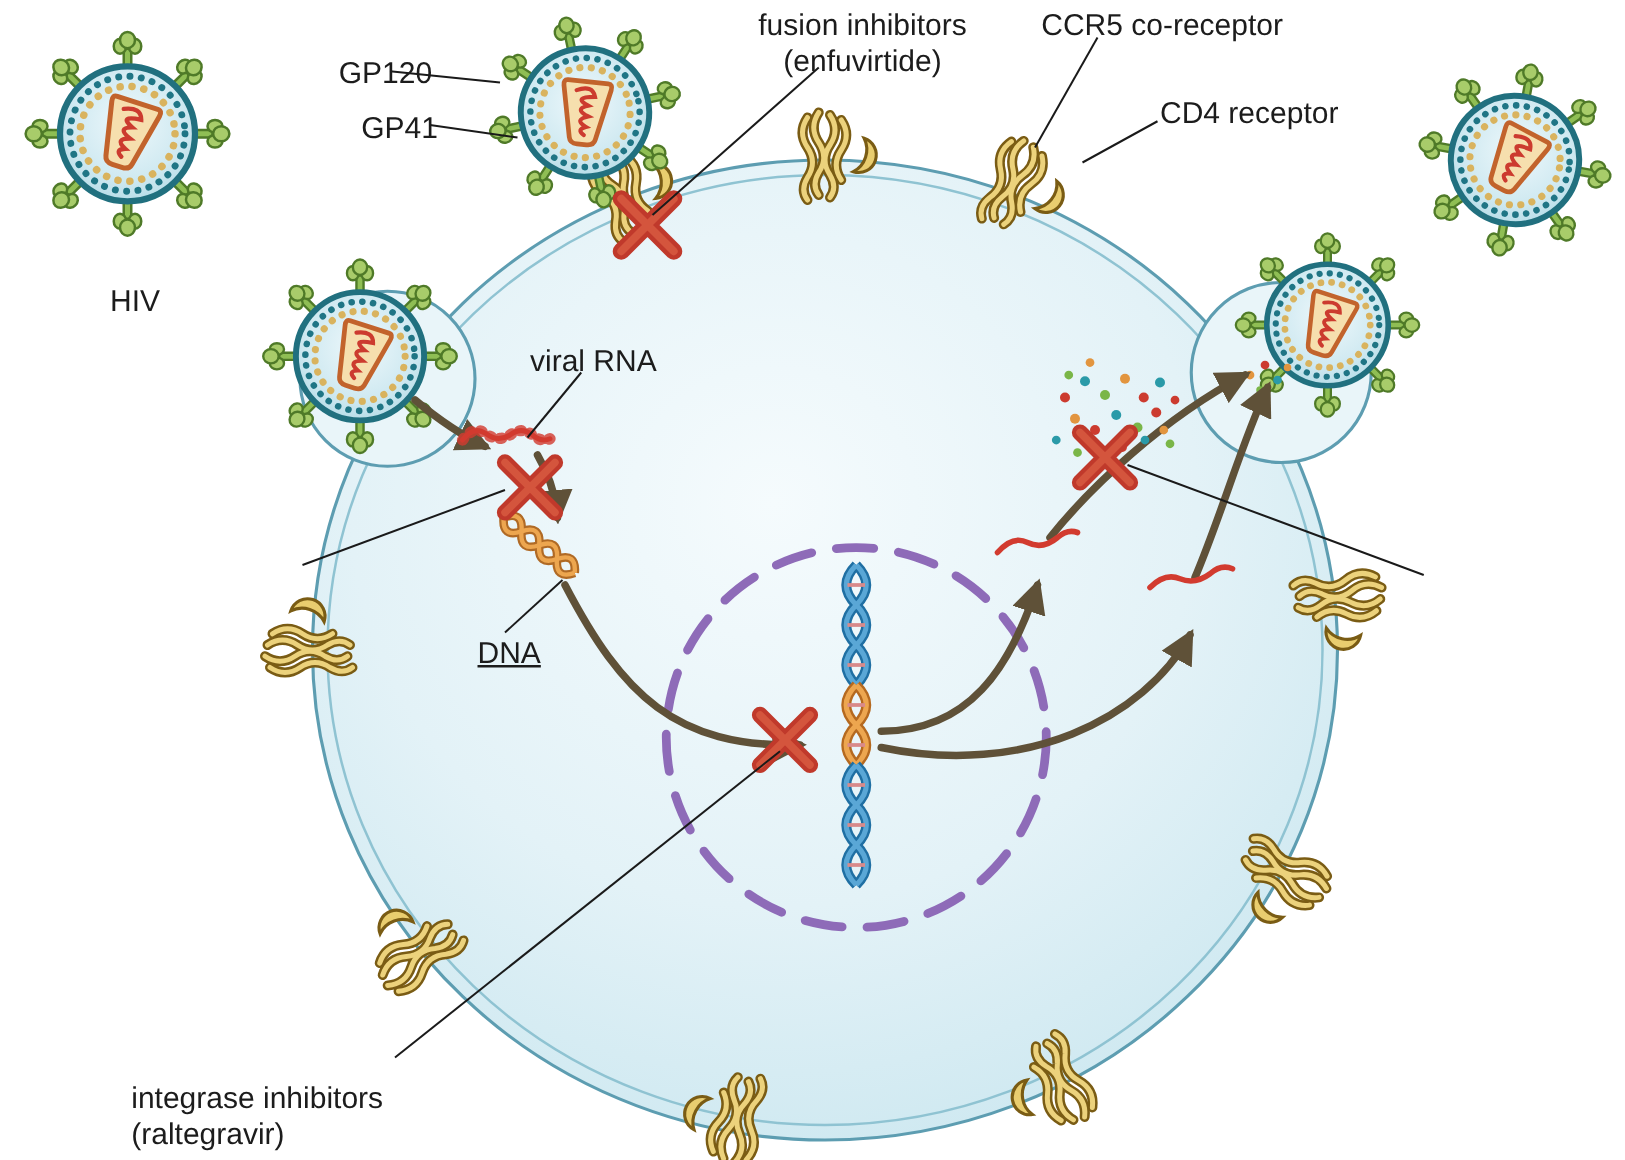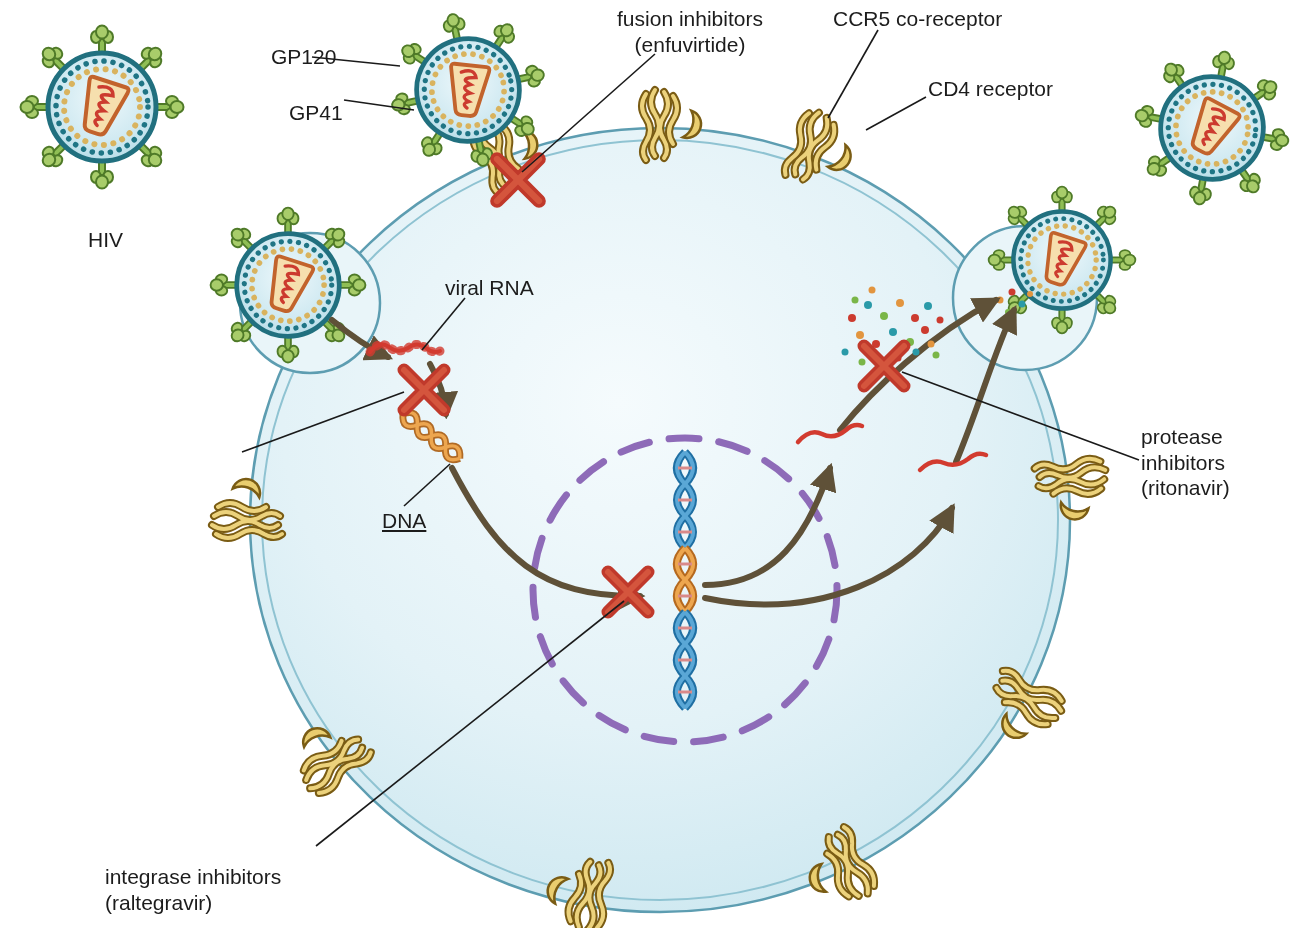--- a/index.html
+++ b/index.html
@@ -2,21 +2,21 @@
 <html><head>
 <meta charset="utf-8">
 <style>
   html,body{margin:0;padding:0;background:#fff;}
   #stage{
     position:relative;width:1300px;height:928px;overflow:hidden;
     font-family:"Liberation Sans", sans-serif;background:#ffffff;
   }
   #art{position:absolute;left:0;top:0;}
   .lbl{
-    position:absolute;color:#1c1c1c;font-size:21px;line-height:1.22;
+    position:absolute;color:#1c1c1c;font-size:24px;line-height:1.22;
     white-space:normal;
   }
   .lbl.center{text-align:center;}
 </style>
 </head>
 <body>
 
 <div id="stage">
 
 <svg id="art" width="1300" height="928" viewBox="0 0 1300 928">
@@ -216,22 +216,21 @@
     <line x1="465" y1="298" x2="422" y2="350"></line>
     <line x1="242" y1="452" x2="404" y2="392"></line>
     <line x1="404" y1="506" x2="450" y2="464"></line>
     <line x1="316" y1="846" x2="624" y2="601"></line>
     <line x1="1139" y1="460" x2="902" y2="372"></line>
   </g>
 </svg>
 
 <div class="lbl" style="left:88px;top:199px;margin-top:28px;">HIV</div>
 <div class="lbl" style="left:248px;top:44px;margin-left:23px;">GP120</div>
-<div class="lbl" style="left:289px;top:88px;margin-top:12px;">GP41</div>
+<div class="lbl" style="left:289px;top:88px;">GP41</div>
 <div class="lbl center" style="left:600px;top:6px;width:180px;">fusion inhibitors (enfuvirtide)</div>
 <div class="lbl" style="left:833px;top:6px;">CCR5 co-receptor</div>
 <div class="lbl" style="left:928px;top:76px;">CD4 receptor</div>
-<div class="lbl" style="left:424px;top:275px;margin-left:21px;">viral RNA</div>
+<div class="lbl" style="left:424px;top:275px;">viral RNA</div>
 <div class="lbl" style="left:382px;top:508px;text-decoration:underline;">DNA</div>
 <div class="lbl" style="left:105px;top:840px;width:210px;margin-top:24px;">integrase inhibitors (raltegravir)</div>
-<div class="lbl" style="left:1141px;top:424px;width:118px;">protease inhibitors (ritonavir)</div>
 
 </div>
 
 </body></html>

